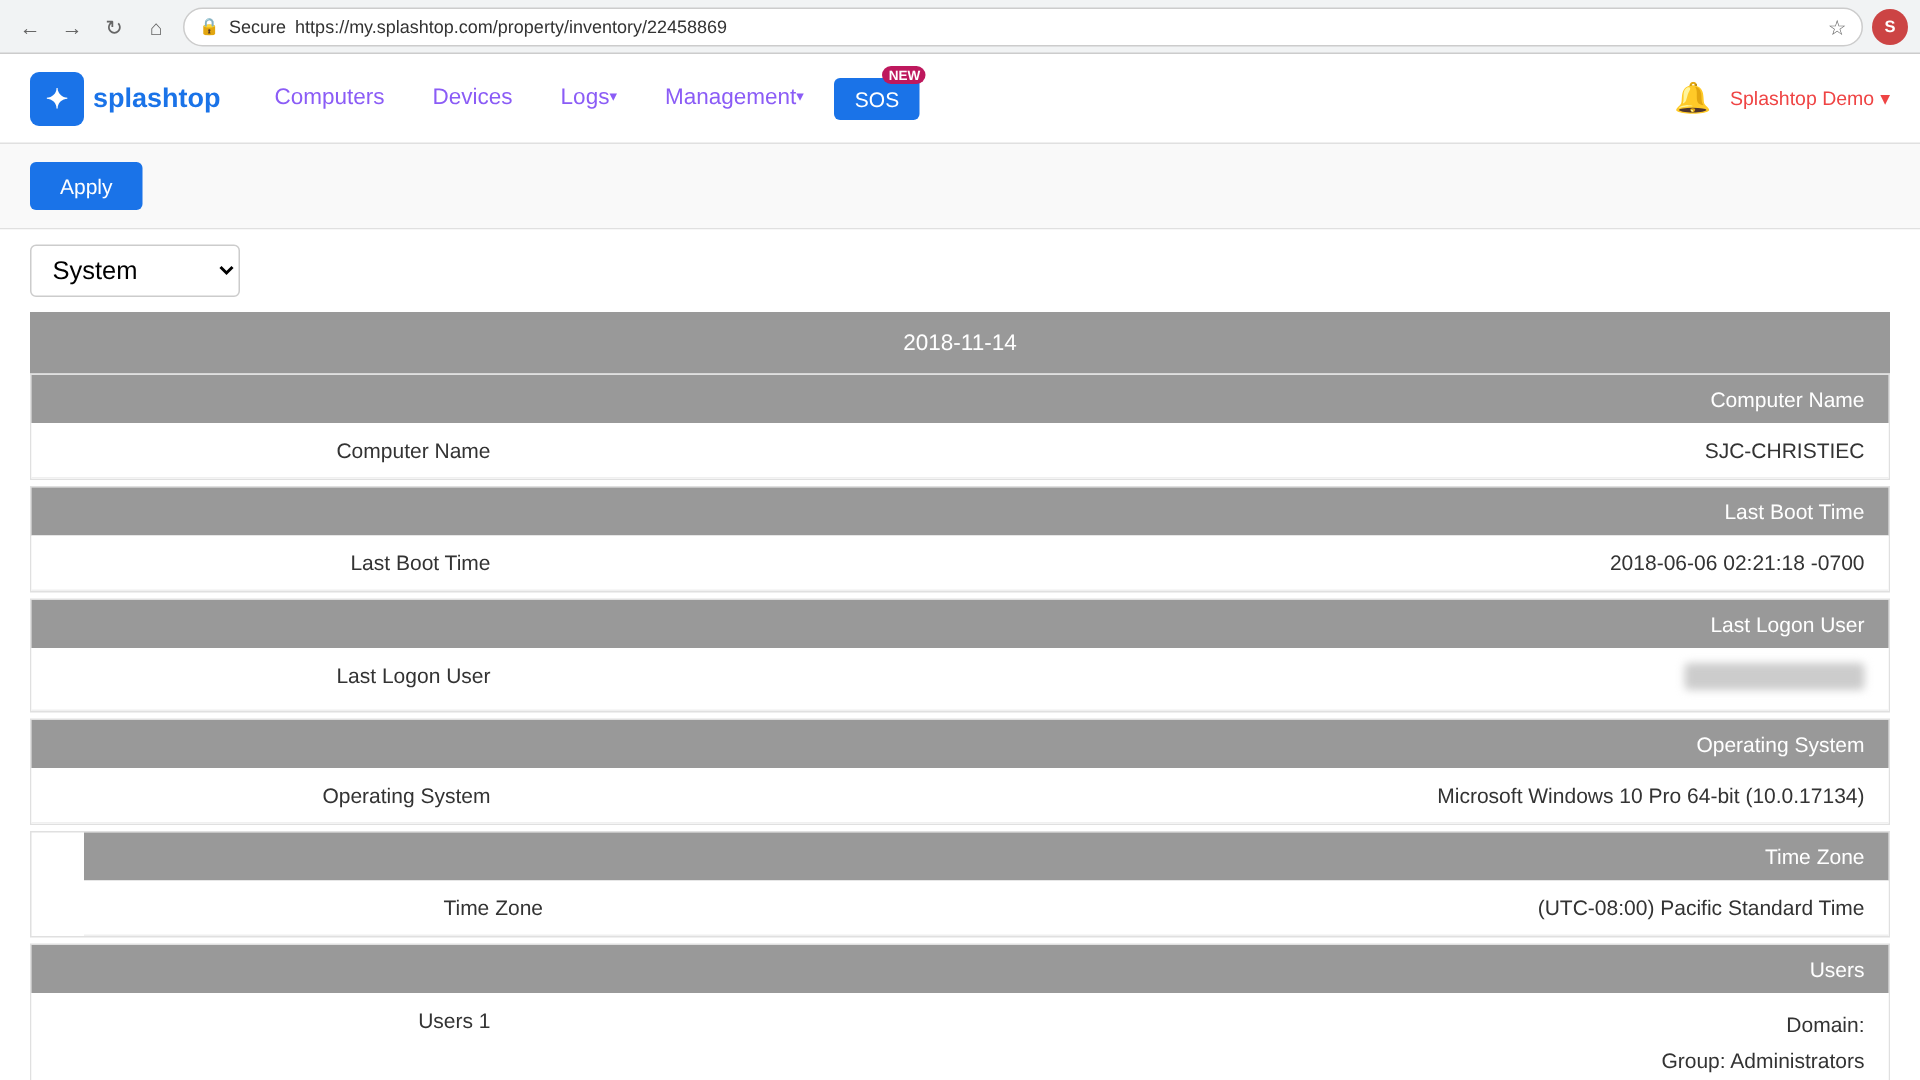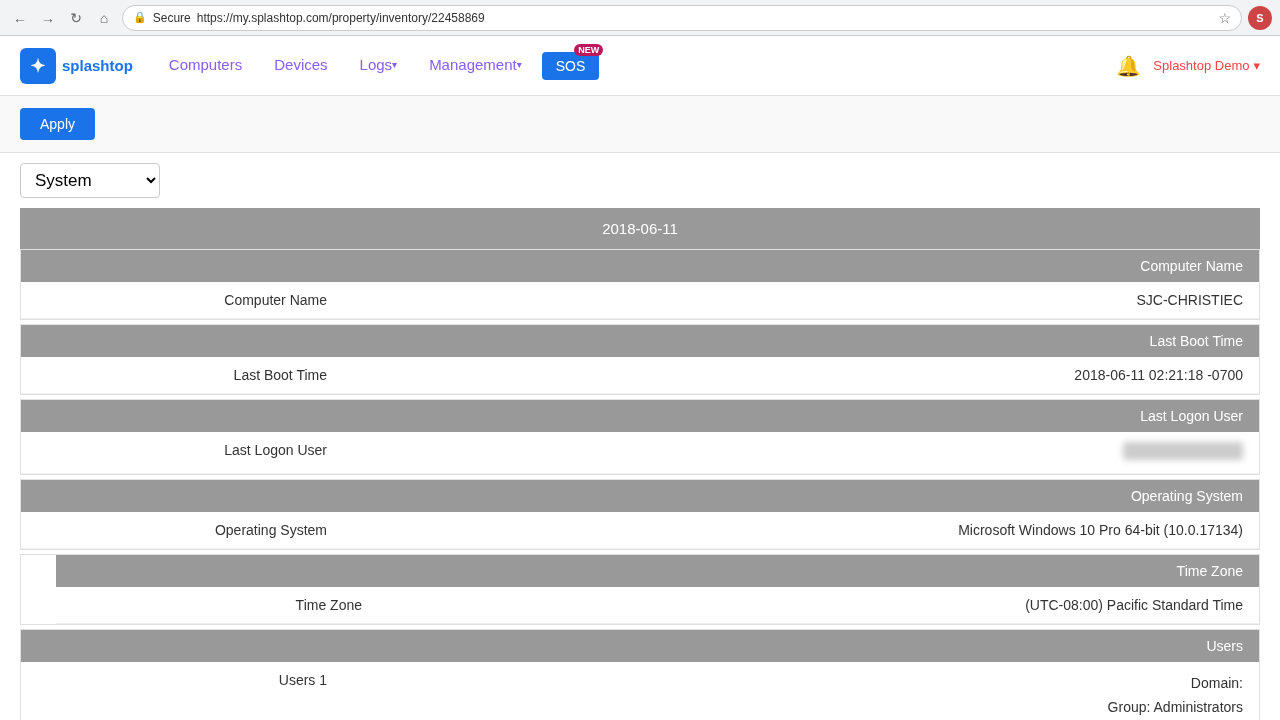--- a/index.html
+++ b/index.html
@@ -60,21 +60,21 @@
       margin-right: 20px;
     }
     .logo-icon {
       width: 36px; height: 36px;
       background: #1a73e8;
       border-radius: 6px;
       display: flex; align-items: center; justify-content: center;
       color: white; font-size: 18px; font-weight: bold;
       margin-right: 6px;
     }
-    .logo-text { font-size: 15px; color: #333; font-weight: 300; }
+    .logo-text { font-size: 18px; color: #333; font-weight: 300; }
     .logo-text span { color: #1a73e8; font-weight: 600; }
     .nav-links { display: flex; align-items: center; gap: 0; }
     .nav-link {
       padding: 0 16px;
       height: 60px;
       display: flex; align-items: center;
       color: #8b5cf6;
       text-decoration: none;
       font-size: 15px;
       cursor: pointer;
@@ -268,35 +268,35 @@
     <select class="system-select">
       <option>System</option>
       <option>Hardware</option>
       <option>Software</option>
       <option>Network</option>
     </select>
   </div>
 
   <div class="main-content">
 
-    <div class="date-header">2018-06-11</div>
+    <div class="date-header">2018-11-14</div>
 
     <div class="full-border">
       <div class="section-header">Computer Name</div>
       <div class="data-row">
         <div class="label">Computer Name</div>
         <div class="value">SJC-CHRISTIEC</div>
       </div>
     </div>
 
     <div class="full-border" style="margin-top:4px;">
       <div class="section-header">Last Boot Time</div>
       <div class="data-row">
         <div class="label">Last Boot Time</div>
-        <div class="value">2018-06-11 02:21:18 -0700</div>
+        <div class="value">2018-06-06 02:21:18 -0700</div>
       </div>
     </div>
 
     <div class="full-border" style="margin-top:4px;">
       <div class="section-header">Last Logon User</div>
       <div class="data-row">
         <div class="label">Last Logon User</div>
         <div class="value">
           <span class="blurred-value"></span>
         </div>

